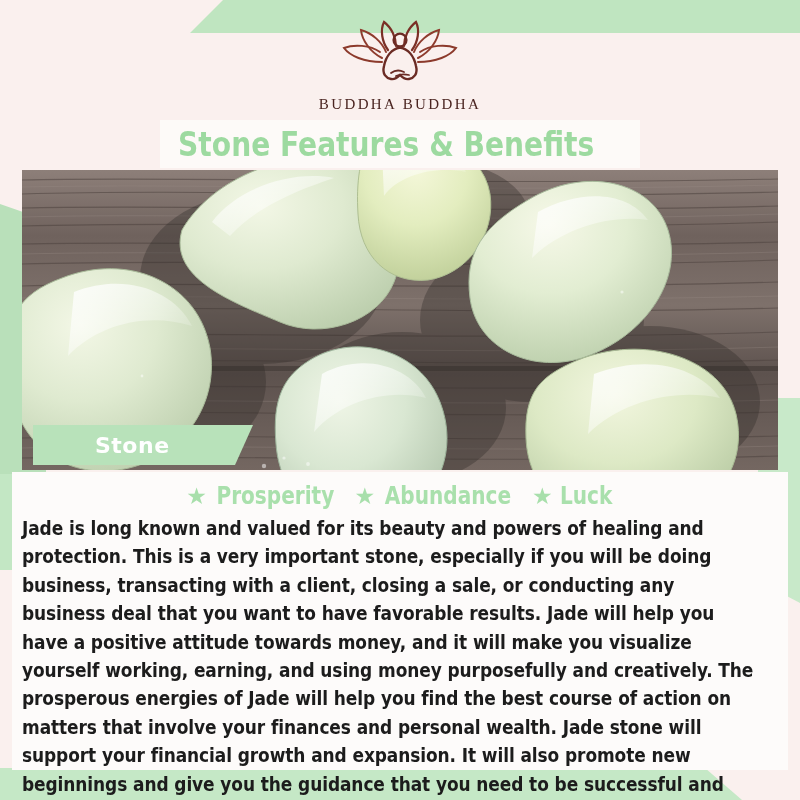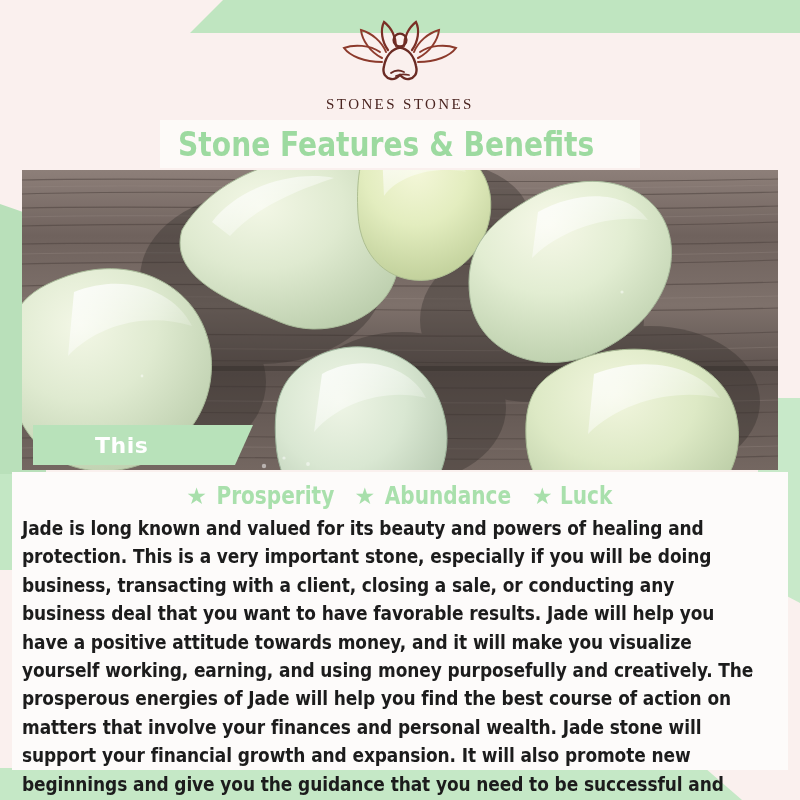--- a/index.html
+++ b/index.html
@@ -221,21 +221,21 @@
         <circle cx="70" cy="22" r="6.4" stroke="#6b2b24" stroke-width="2.4"></circle>
 
         <path d="M70 29.5 C62 31 56 38 54 48 C52 56 56 60 61 61
                  C65 62 68 59 70 57 C72 59 75 62 79 61
                  C84 60 88 56 86 48 C84 38 78 31 70 29.5 Z" stroke="#6b2b24" stroke-width="2.4"></path>
 
         <path d="M61 55 C65 52 70 52 74 54" stroke="#6b2b24" stroke-width="1.8"></path>
         <path d="M66 58 C70 56 75 56 79 57" stroke="#6b2b24" stroke-width="1.8"></path>
       </g>
     </svg>
-    <div class="logo-word">STONES STONES</div>
+    <div class="logo-word">BUDDHA BUDDHA</div>
   </div>
 
   <div class="title-band">
     <div class="title-text">Stone Features &amp; Benefits</div>
   </div>
 
   <div class="photo">
     <svg width="756" height="300" viewBox="0 0 756 300">
       <defs>
         <linearGradient id="wood" x1="0" y1="0" x2="0" y2="1">
@@ -342,21 +342,21 @@
         <circle cx="242" cy="296" r="2.2"></circle>
         <circle cx="262" cy="288" r="1.6"></circle>
         <circle cx="286" cy="294" r="1.9"></circle>
         <circle cx="600" cy="122" r="1.6"></circle>
         <circle cx="120" cy="206" r="1.4"></circle>
       </g>
     </svg>
   </div>
 
   <div class="jade-label">
-    <span class="jade-text">This</span>
+    <span class="jade-text">Stone</span>
   </div>
 
   <div class="content">
 
     <div class="keywords">
       <div class="kw">
         <span class="kw-star">★</span>
         <span class="kw-label">Prosperity</span>
       </div>
       <div class="kw">

